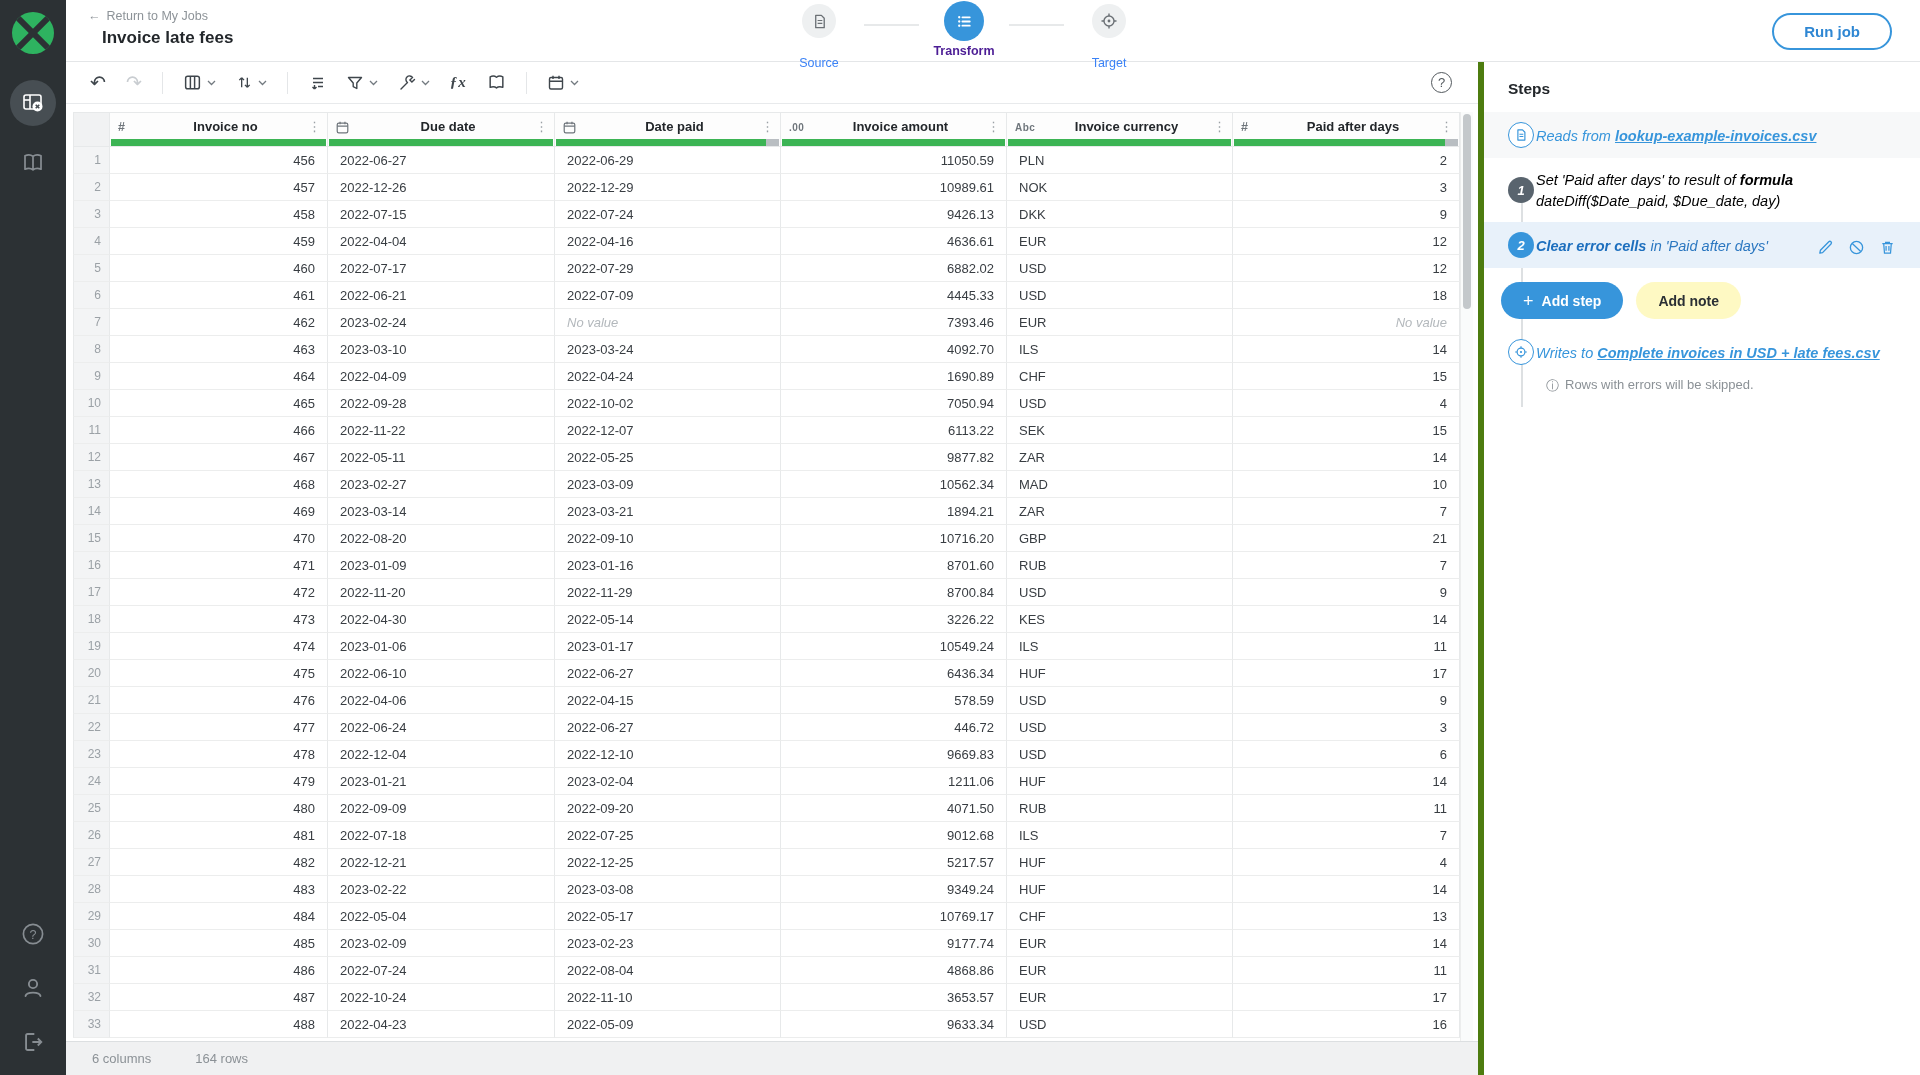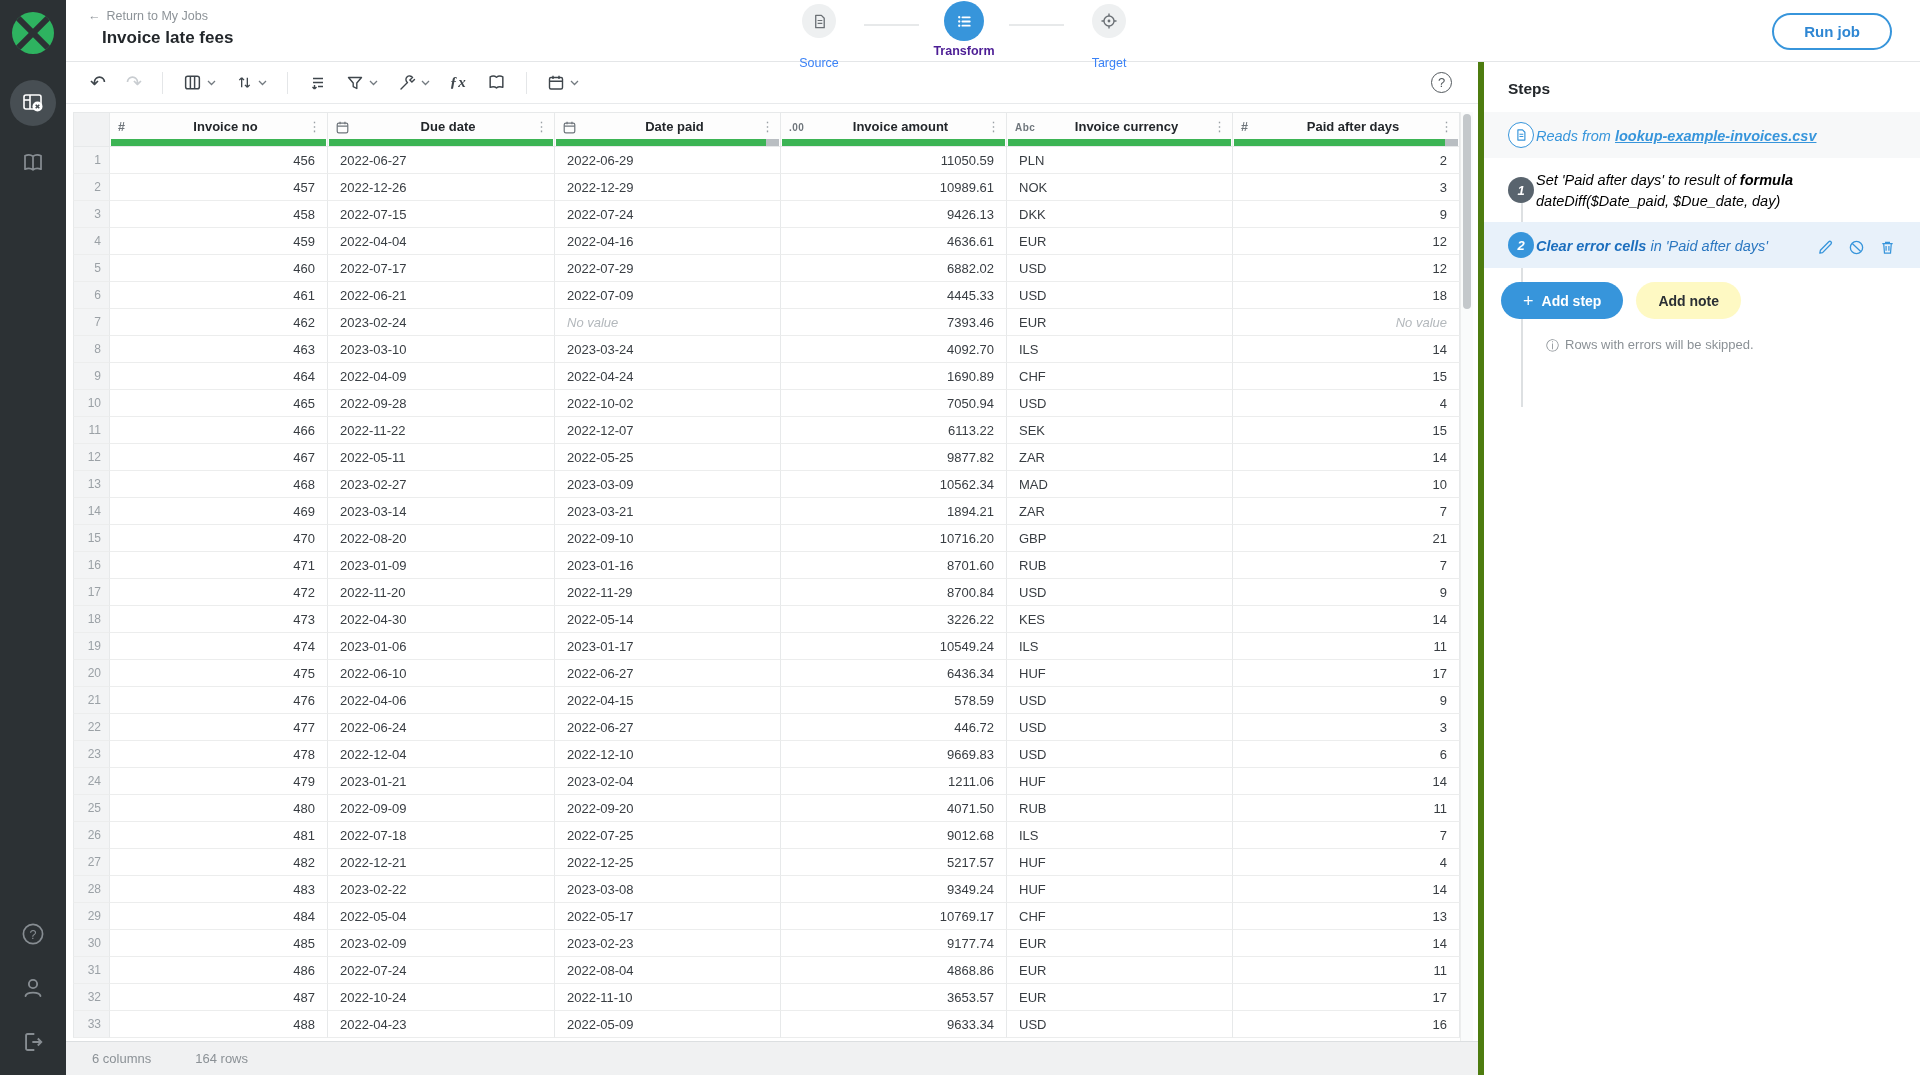--- a/index.html
+++ b/index.html
@@ -687,17 +687,29 @@
   <div class="btnrow">
     <button class="pill primary">
       <span class="plus">+</span>
       <span>Add step</span>
     </button>
     <button class="pill secondary">
       <span>Add note</span>
     </button>
   </div>
 
+  <div class="prow" style="padding-top:4px;">
+    <span class="pcirc">
+      <svg width="14" height="14" viewBox="0 0 18 18">
+          <circle cx="9" cy="9" r="5" fill="none" stroke="#3795db" stroke-width="1.5"></circle>
+          <circle cx="9" cy="9" r="1.4" fill="#3795db"></circle>
+          <path d="M9 1.5 V4 M9 14 V16.5 M1.5 9 H4 M14 9 H16.5" stroke="#3795db" stroke-width="1.5"></path>
+        </svg>
+    </span>
+    <div class="ptext bluetext">
+      <span>Writes to </span><a class="plink">Complete invoices in USD + late fees.csv</a>
+    </div>
+  </div>
   <div class="note-line">
     <span class="iglyph">ⓘ</span>
     <span>Rows with errors will be skipped.</span>
   </div>
 </div>
 
 </body></html>

